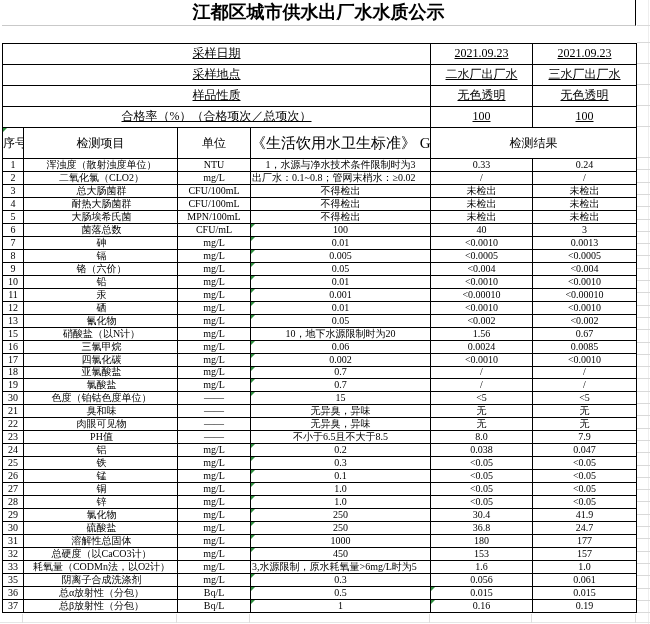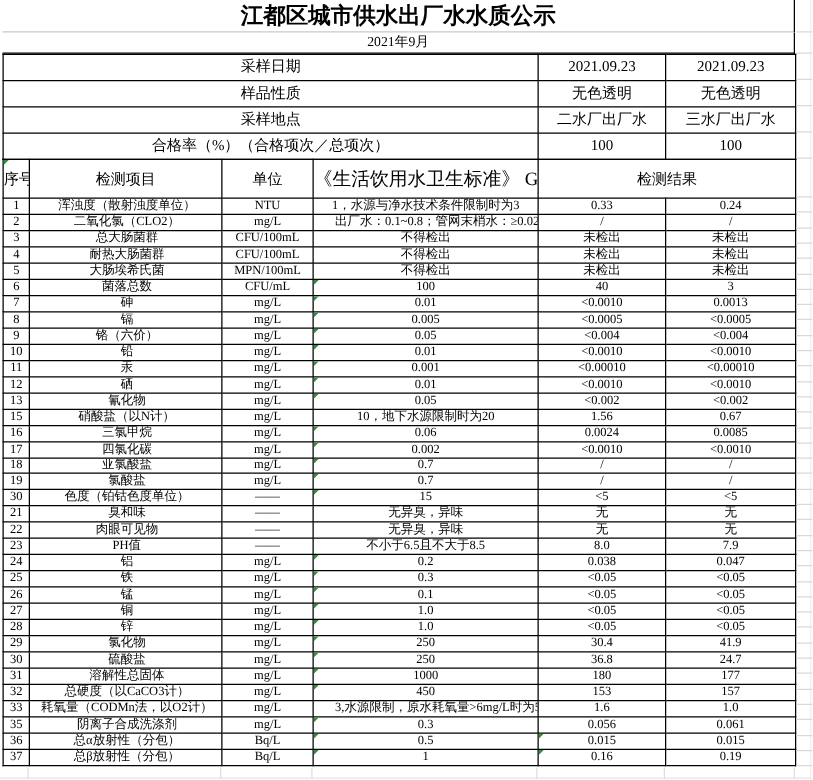--- a/index.html
+++ b/index.html
@@ -22,84 +22,83 @@
   }
   .subtitle-row {
     position:absolute; top:26px; left:2px; width:634px; height:17px;
     line-height:16px; text-align:center; font-size:11px;
     border-right:1px solid #000;
     border-bottom:1px solid #000;
   }
 
   
   table { border-collapse: collapse; table-layout: fixed; }
-  .info-table { position:absolute; top:43px; left:2px; width:634px; height:84px; }
+  .info-table { position:absolute; top:43px; left:2px; width:634px; height:84px;text-decoration:underline; }
   .info-table td {
     border:1px solid #000; text-align:center; vertical-align:middle;
     font-size:12px; line-height:1.1; overflow:hidden; white-space:nowrap;
   }
   .info-table tr { height:21px; }
 
   
   .main-table { position:absolute; top:127px; left:2px; width:634px; height:486px; }
   .main-table th, .main-table td {
     border:1px solid #000; position:relative;
     text-align:center; vertical-align:middle;
     overflow:hidden; white-space:nowrap;
   }
   .main-table thead tr { height:31px; }
   .main-table thead th { font-weight:normal; font-size:12px; }
   .main-table thead th.std-h { font-size:15px; }
   .main-table tbody tr { height:12px; }
   .main-table tbody td { font-size:10px; line-height:1; }
   .c-item { text-align:center; padding-left:2px; }
-  .c-std.left { text-align:left !important; padding-left:17px; }
+  .c-std.left { text-align:left !important; padding-left:1px; }
 
   
   .flag::before {
     content:""; position:absolute; top:0; left:0; width:0; height:0;
     border-top:4px solid var(--flag-green,#2f8f3f);
     border-right:4px solid transparent;
   }
 
   
   .rgrid { position:absolute; left:637px; width:13px; height:0; border-top:1px solid #d9d9d9; }
   .bgrid { position:absolute; top:614px; height:9px; width:0; border-left:1px solid #dedede; }
   .hgrid { position:absolute; top:622px; left:0; width:650px; height:0; border-top:1px solid #e6e6e6; }
   .vgrid { position:absolute; top:0; left:648px; width:0; height:624px; border-left:1px solid #eeeeee; }
 </style>
 </head>
 <body>
 
 <div class="sheet">
 
   <div class="title-row">江都区城市供水出厂水水质公示</div>
-  <div class="subtitle-row">2021年9月</div>
 
   <table class="info-table">
     <colgroup>
       <col style="width:428px">
         <col style="width:102px">
         <col style="width:104px">
     </colgroup>
     <tbody>
         <tr>
           <td class="lbl">采样日期</td>
           <td class="val">2021.09.23</td>
           <td class="val">2021.09.23</td>
         </tr>
         <tr>
+          <td class="lbl">采样地点</td>
+          <td class="val">二水厂出厂水</td>
+          <td class="val">三水厂出厂水</td>
+        </tr>
+        <tr>
           <td class="lbl">样品性质</td>
           <td class="val">无色透明</td>
           <td class="val">无色透明</td>
-        </tr>
-        <tr>
-          <td class="lbl">采样地点</td>
-          <td class="val">二水厂出厂水</td>
-          <td class="val">三水厂出厂水</td>
         </tr>
         <tr>
           <td class="lbl">合格率（%）（合格项次／总项次）</td>
           <td class="val">100</td>
           <td class="val">100</td>
         </tr>
       </tbody>
   </table>
 
   <table class="main-table">

